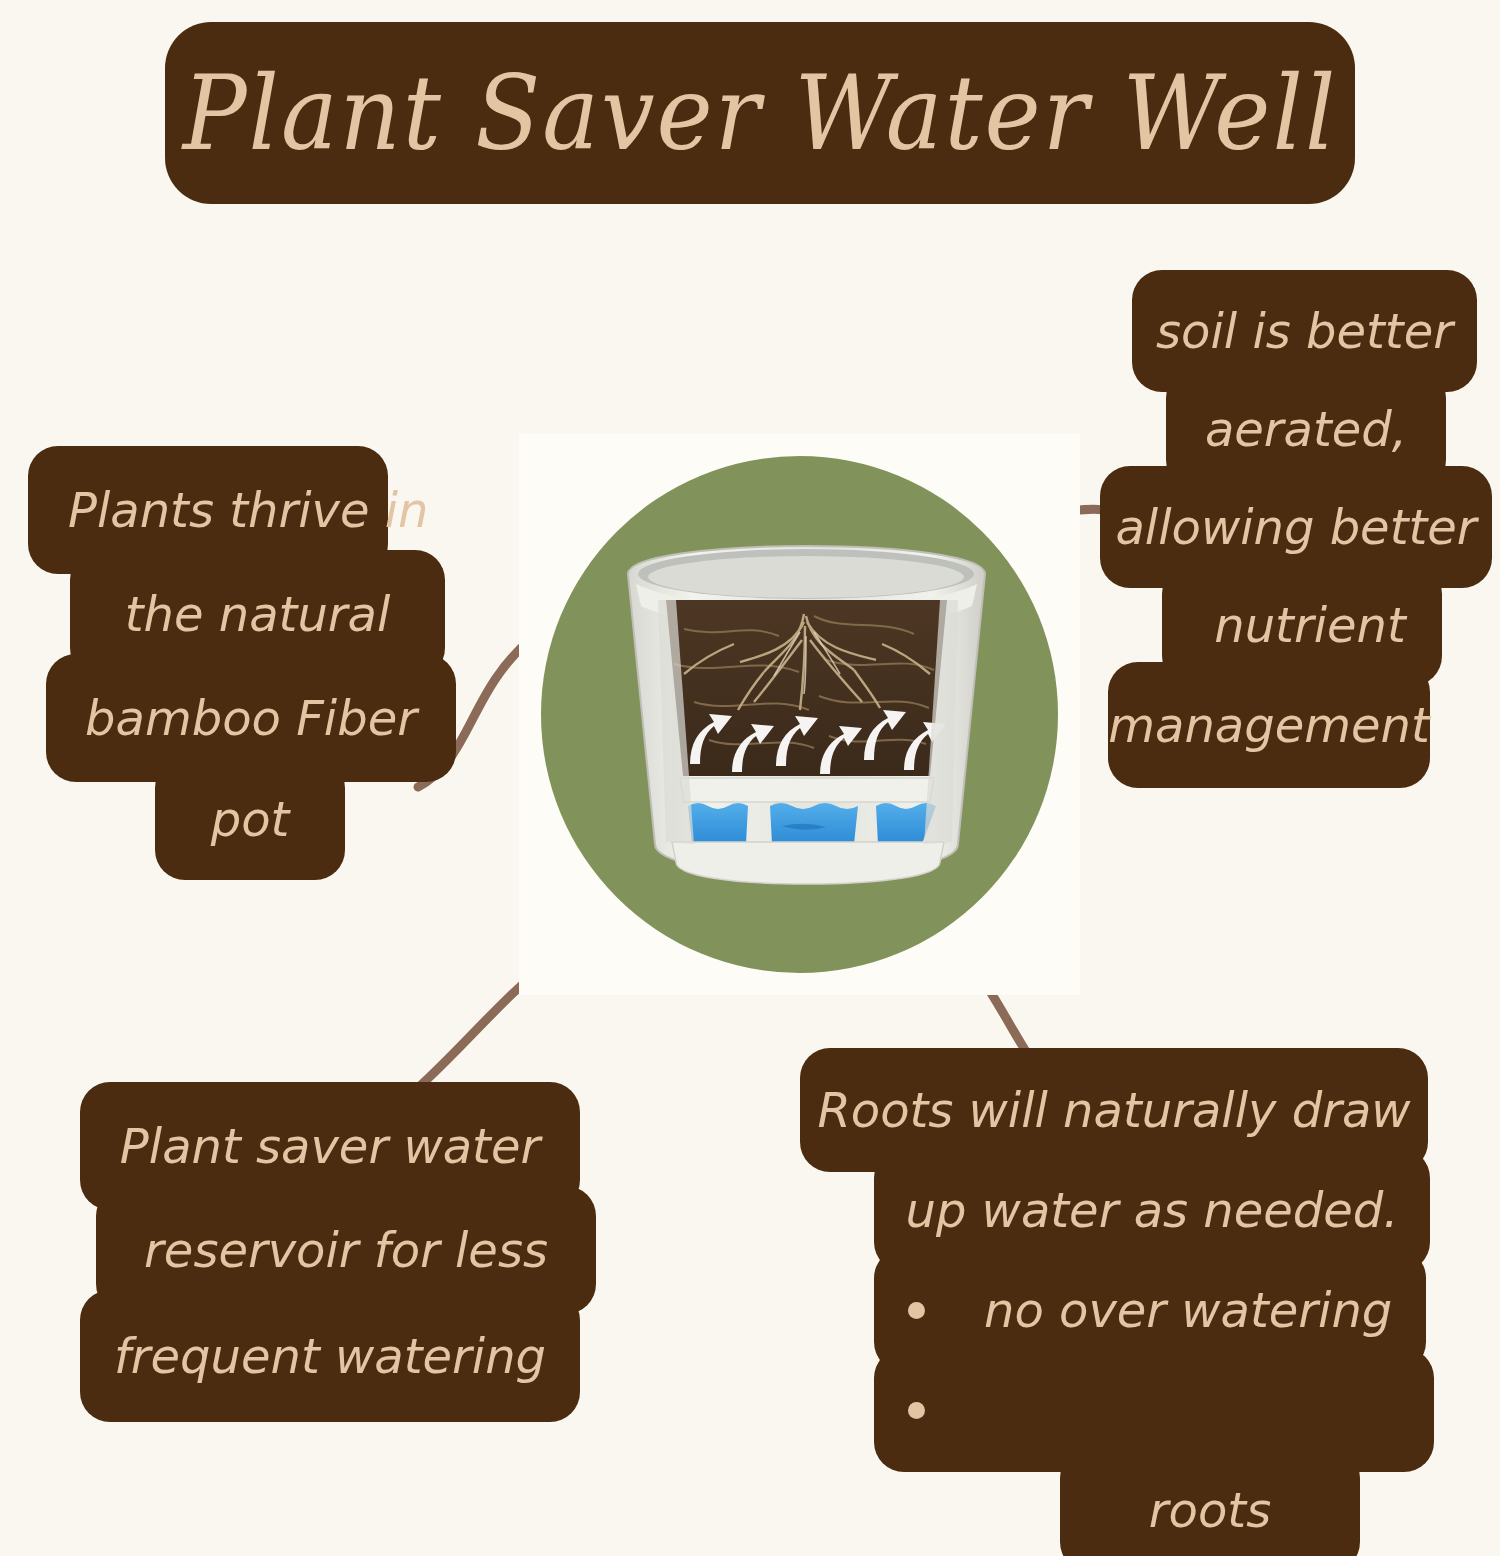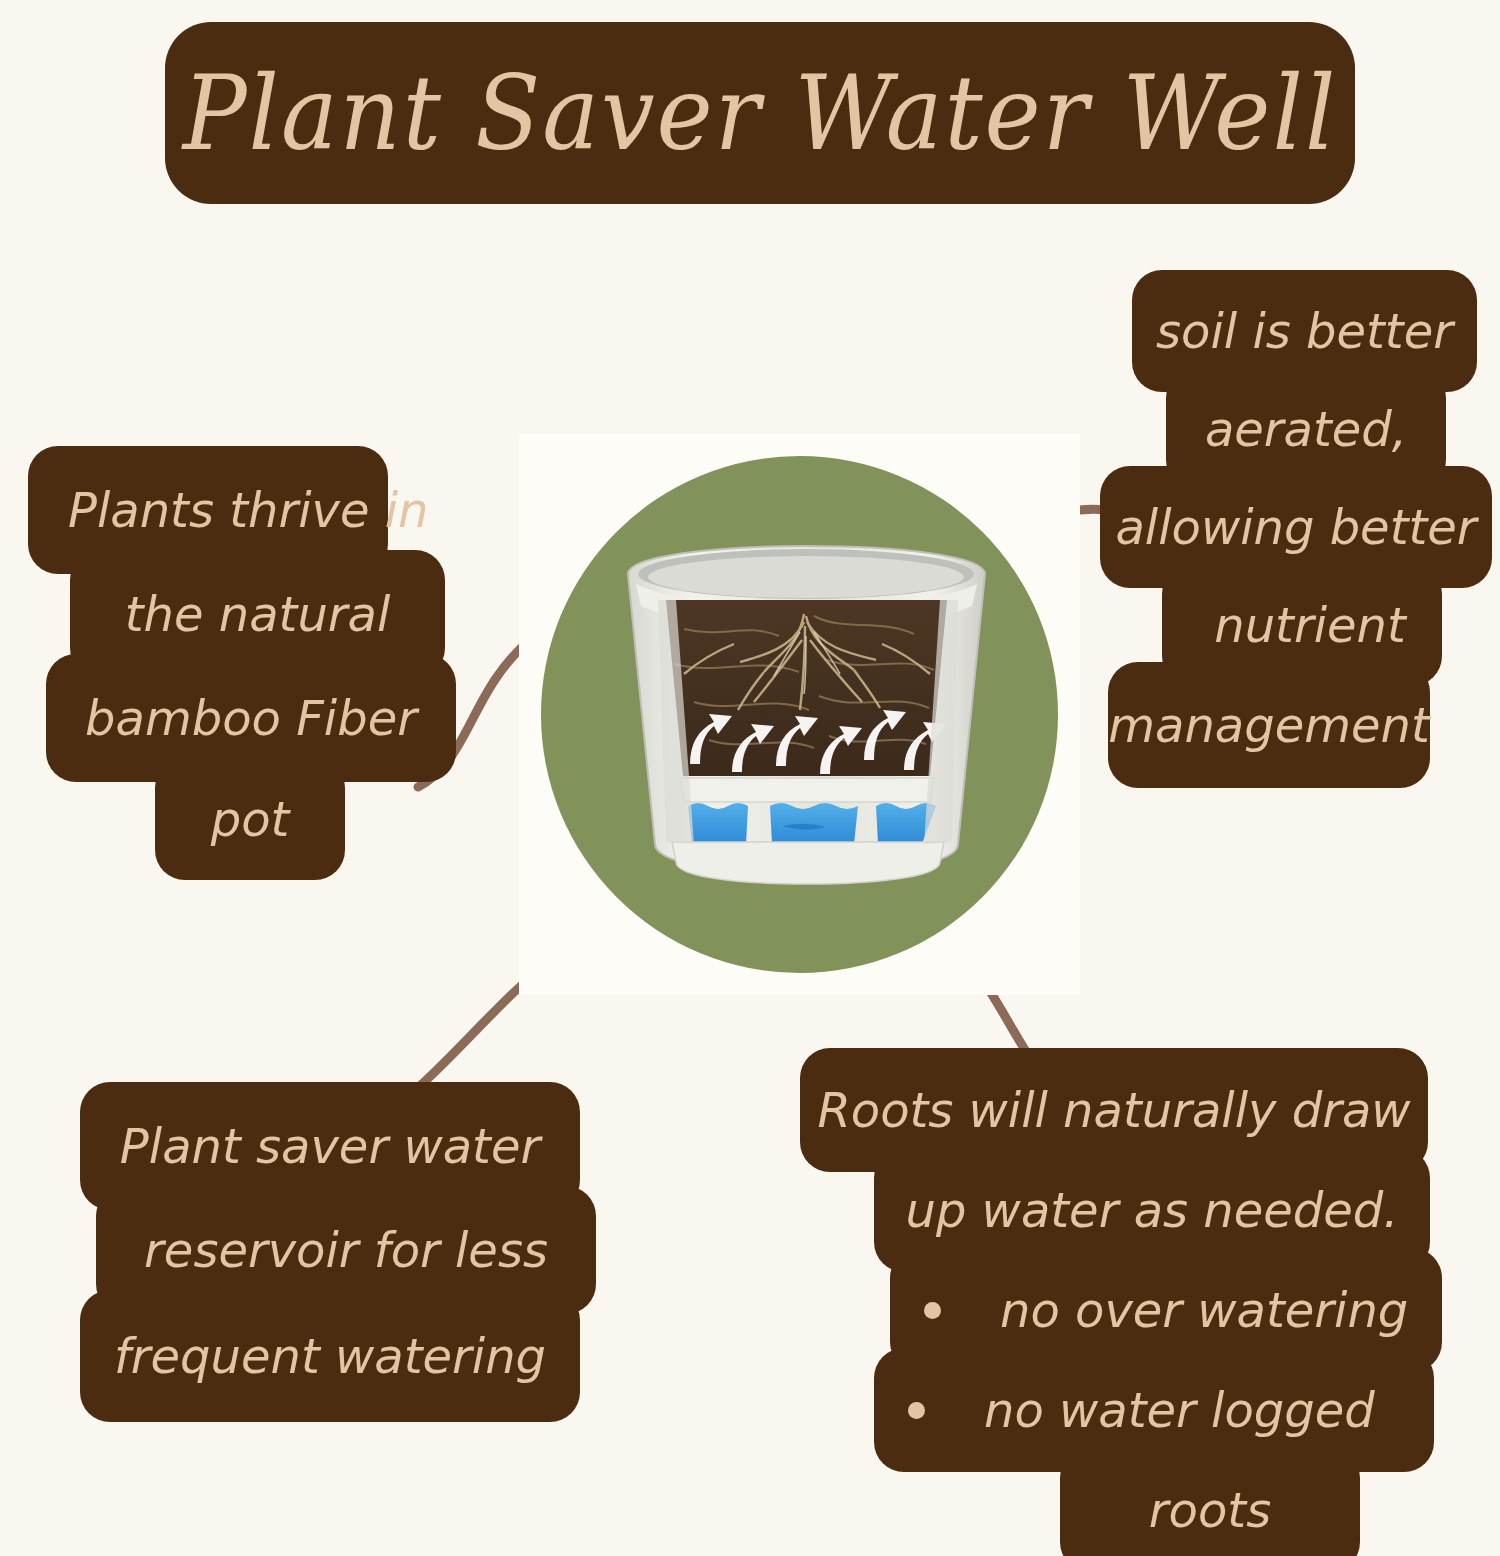--- a/index.html
+++ b/index.html
@@ -242,26 +242,25 @@
     </div>
   </div>
 
   <div class="callout" id="co-br" style="left: 800px; top: 1048px;">
     <div class="band" style="left:0px;  top:0px;   width:628px; height:124px;">
       <div class="ln">Roots will naturally draw</div>
     </div>
     <div class="band" style="left:74px; top:100px; width:556px; height:124px;">
       <div class="ln">up water as needed.</div>
     </div>
-    <div class="band bullet" style="left:90px; top:200px; width:552px; height:124px;">
+    <div class="band bullet" style="left:74px; top:200px; width:552px; height:124px;">
       <span class="bdot" style="left:34px; top:54px;"></span>
       <div class="ln" style="padding-left:110px;">no over watering</div>
     </div>
     <div class="band bullet" style="left:74px; top:300px; width:560px; height:124px;">
       <span class="bdot" style="left:34px; top:54px;"></span>
-      <div class="ln" style="padding-left:110px;">no water logged</div>
     </div>
     <div class="band" style="left:260px; top:400px; width:300px; height:124px;">
       <div class="ln">roots</div>
     </div>
   </div>
 
 </div>
 
 </body></html>

